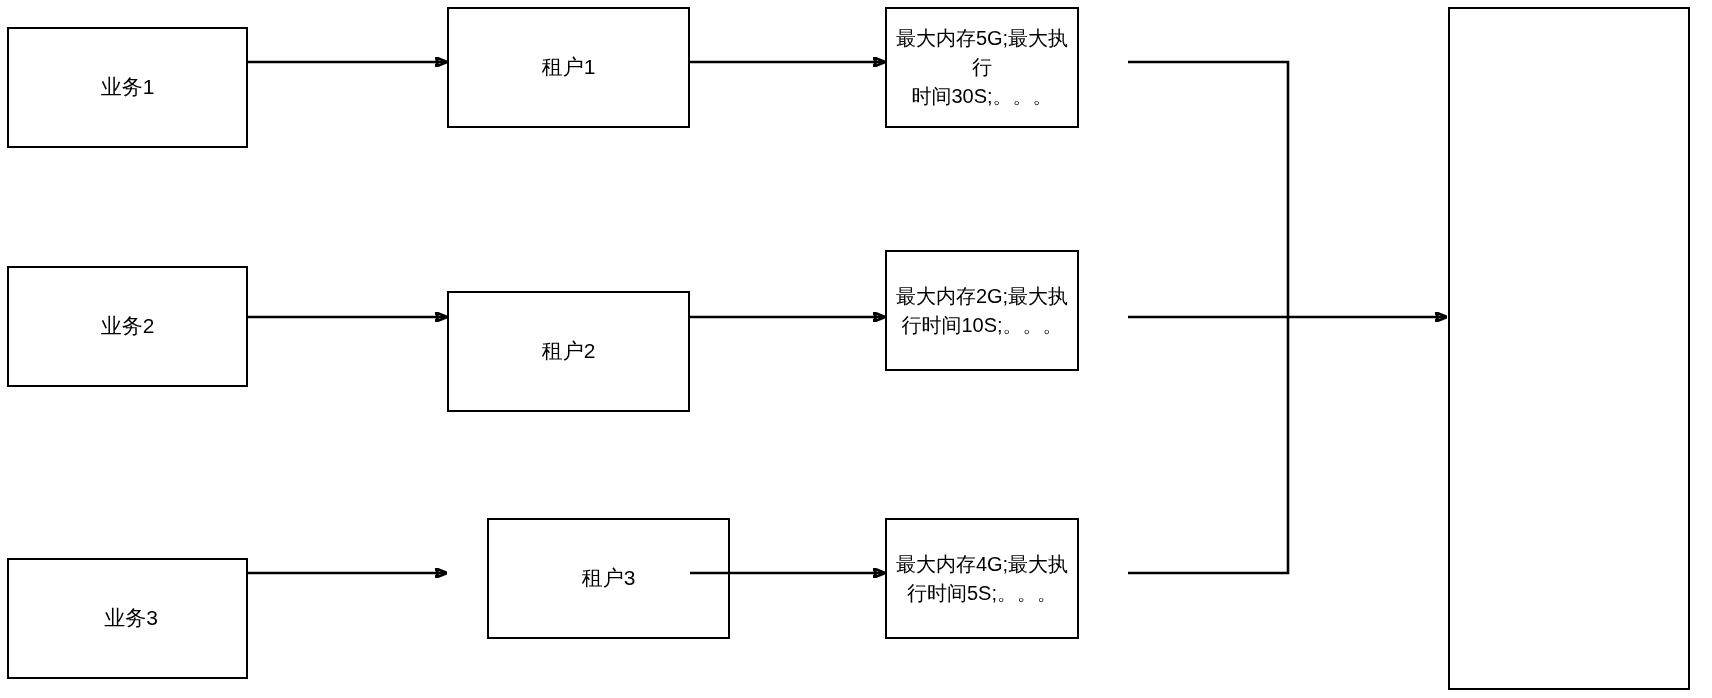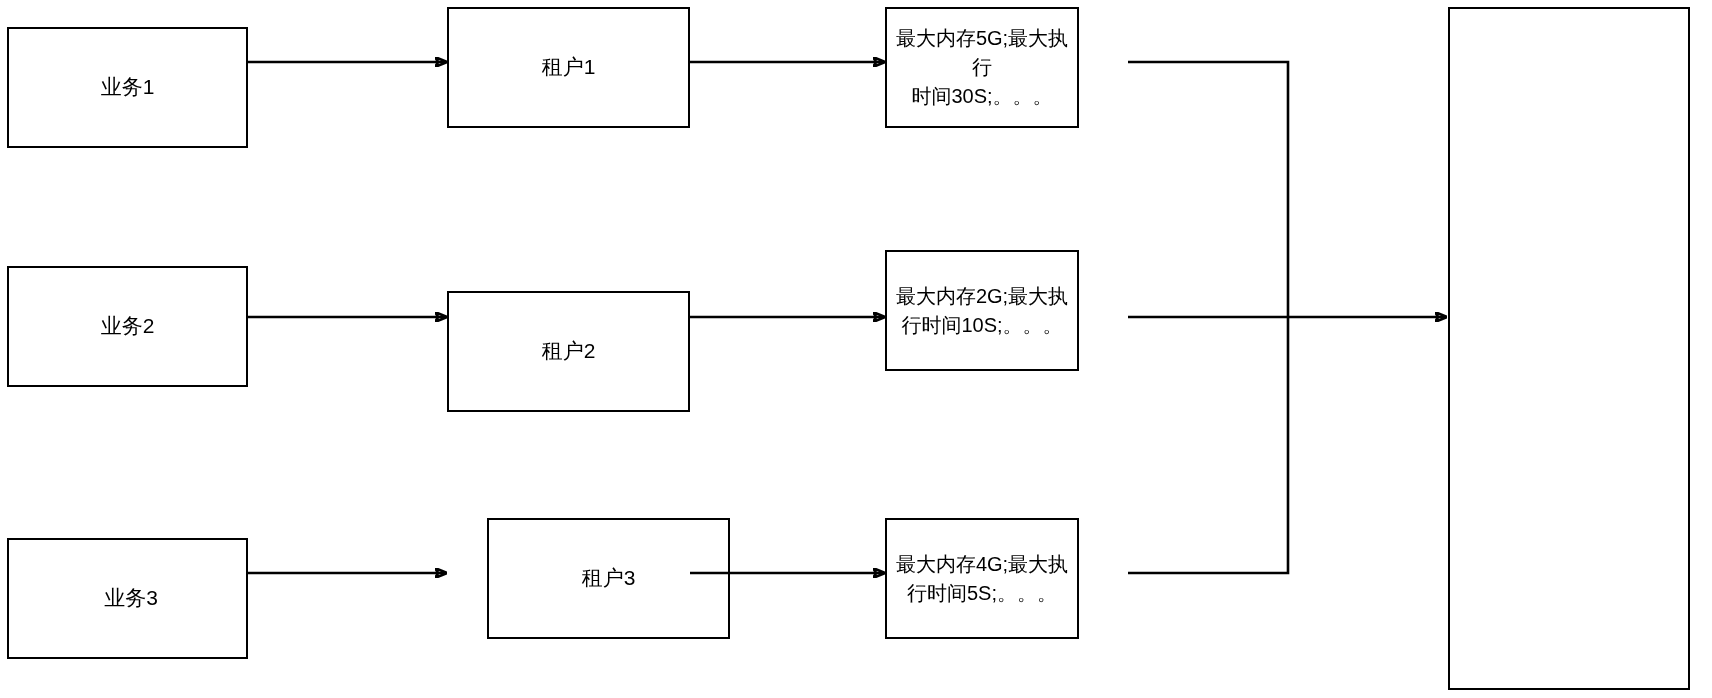--- a/index.html
+++ b/index.html
@@ -50,21 +50,21 @@
 <body>
 
 <div id="canvas">
 
   <div class="node biz" style="top:7px;">
     <span class="txt">业务1</span>
   </div>
   <div class="node biz" style="top:246px;">
     <span class="txt">业务2</span>
   </div>
-  <div class="node biz" style="top:518px;padding-left:7px;">
+  <div class="node biz" style="top:538px;padding-left:7px;">
     <span class="txt">业务3</span>
   </div>
 
   <div class="node tenant" style="top:7px;justify-content:center;">
     <span class="txt">租户1</span>
   </div>
   <div class="node tenant" style="top:267px;margin-top:24px;">
     <span class="txt">租户2</span>
   </div>
   <div class="node tenant" style="top:518px;margin-left:40px;">

